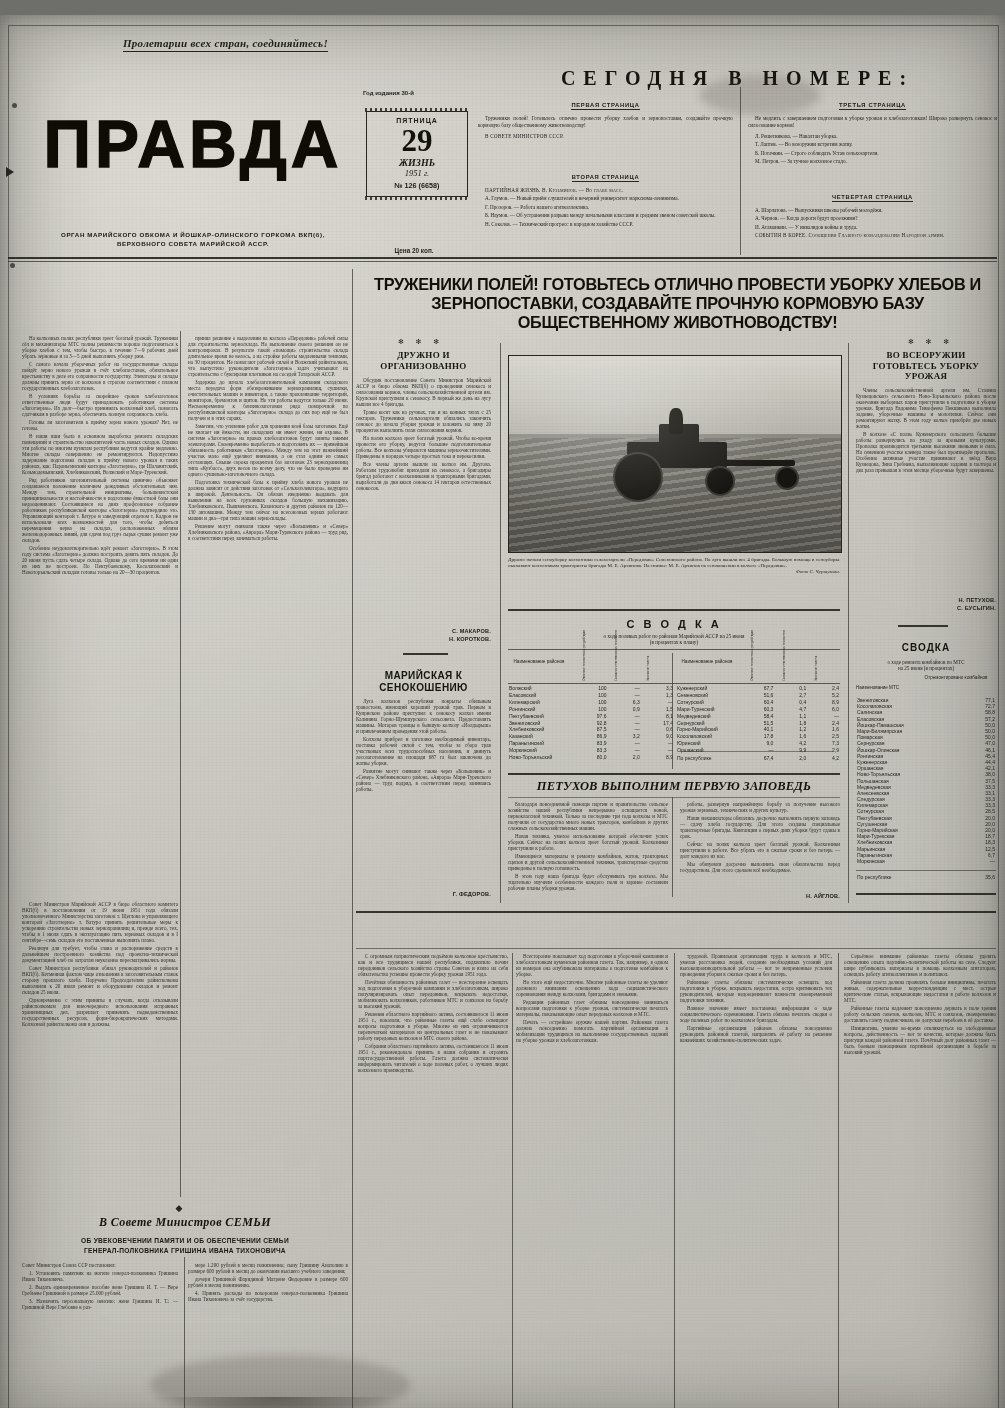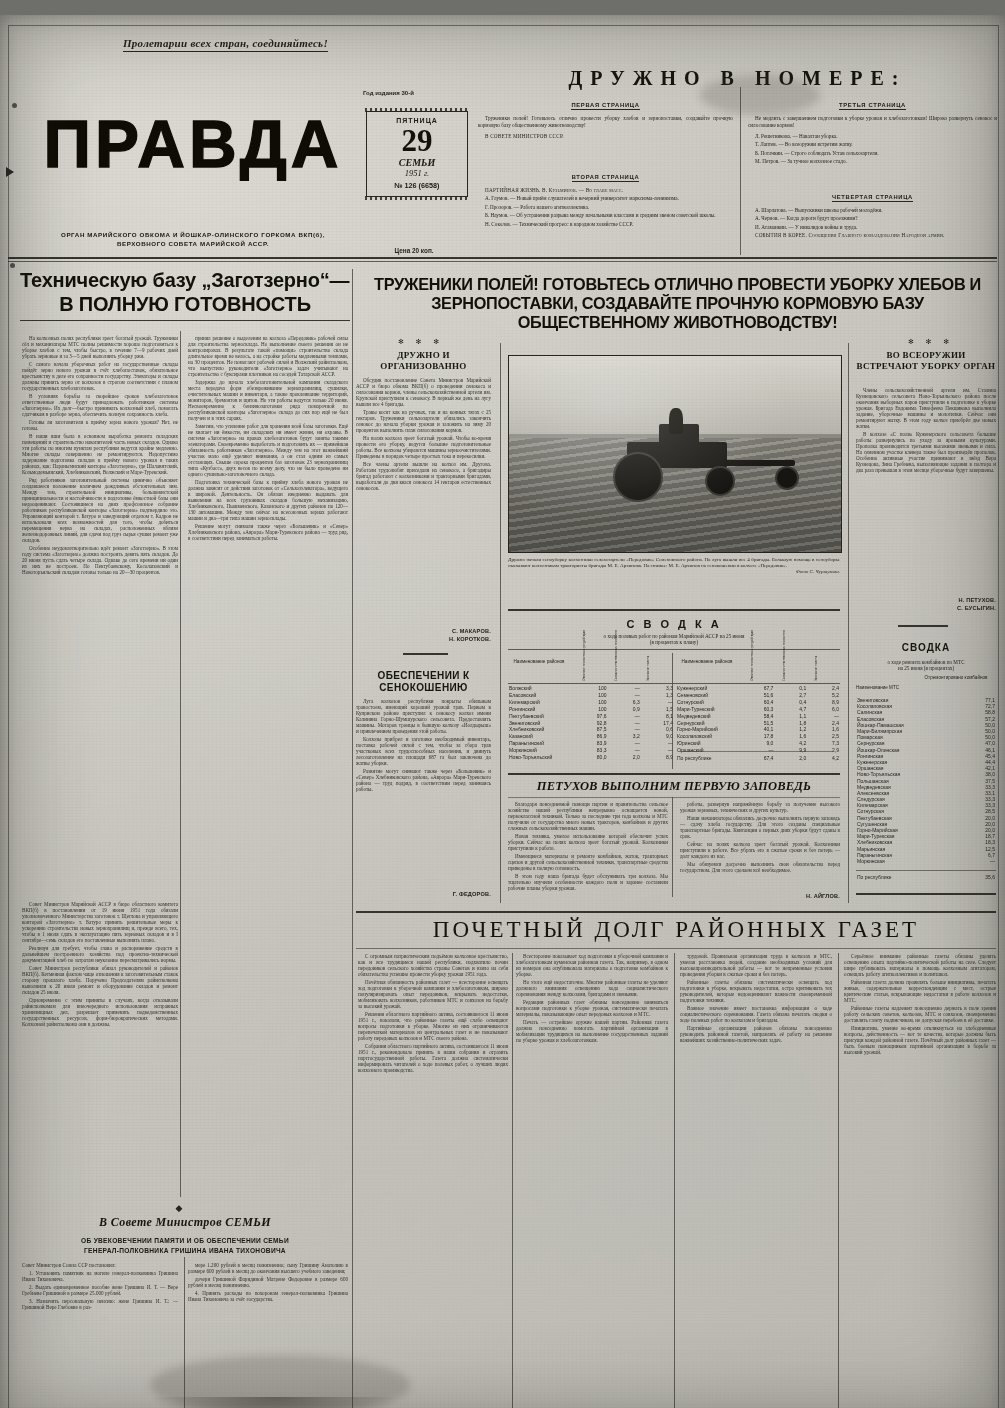--- a/index.html
+++ b/index.html
@@ -189,28 +189,28 @@
       </div>
 
       <div class="mast2" style="position:absolute;left:35px;top:88px;width:300px;">ПРАВДА</div>
       <div class="mast-sub" style="position:absolute;left:30px;top:205px;width:310px;">ОРГАН МАРИЙСКОГО ОБКОМА И   ЙОШКАР-ОЛИНСКОГО ГОРКОМА ВКП(б),</div>
       <div class="mast-sub" style="position:absolute;left:30px;top:214px;width:310px;">ВЕРХОВНОГО СОВЕТА  МАРИЙСКОЙ АССР.</div>
 
       <div class="year-ed" style="position:absolute;left:355px;top:65px;">Год издания 30-й</div>
       <div class="datebox" style="position:absolute;left:358px;top:86px;width:96px;">
         <div class="dow">ПЯТНИЦА</div>
         <div class="dnum">29</div>
-        <div class="dmon">СЕМЬИ</div>
+        <div class="dmon">ЖИЗНЬ</div>
         <div class="dyear">1951 г.</div>
         <div class="dnumber">№ 126 (6658)</div>
       </div>
       <div class="price" style="position:absolute;left:358px;top:222px;width:96px;">Цена 20 коп.</div>
 
       <div style="position:absolute;left:470px;top:42px;width:519px;">
-        <div class="today-title">ДРУЖНО В НОМЕРЕ:</div>
+        <div class="today-title">СЕГОДНЯ В НОМЕРЕ:</div>
       </div>
 
       <div style="position:absolute;left:470px;top:68px;width:255px;">
         <div style="text-align:center;"><span class="pg-label">ПЕРВАЯ СТРАНИЦА</span></div>
         <div class="toc" style="margin-top:4px;">
           <p class="lead">Труженики полей! Готовьтесь отлично провести уборку хлебов и зернопоставки, создавайте прочную кормовую базу общественному животноводству!</p>
           <p class="ent caps">В СОВЕТЕ МИНИСТРОВ СССР.</p>
         </div>
       </div>
 
@@ -245,25 +245,20 @@
           <p class="ent caps">СОБЫТИЯ В КОРЕЕ. Сообщения Главного командования Народной армии.</p>
         </div>
       </div>
 
       <div class="colrule" style="left:732px;top:62px;height:168px;"></div>
     </div>
 
     <div class="rule thick" style="position:absolute;left:0;top:232px;width:989px;"></div>
     <div class="rule hair" style="position:absolute;left:0;top:236px;width:989px;"></div>
 
-    <div style="position:absolute;left:12px;top:244px;width:330px;">
-      <div class="h-left" style="text-align:left;">Техническую базу „Заготзерно“—</div>
-      <div class="h-left" style="text-align:center;margin-top:2px;">В ПОЛНУЮ ГОТОВНОСТЬ</div>
-      <div class="rule" style="margin-top:5px;"></div>
-    </div>
 
     <div class="body-col" style="position:absolute;left:14px;top:310px;width:156px;height:560px;overflow:hidden;">
       <p>На колхозных полях республики зреет богатый урожай. Труженики сёл и механизаторы МТС полны решимости хорошо подготовиться к уборке хлебов с тем, чтобы быстро, в течение 7—9 рабочих дней убрать зерновые и за 3—5 дней выполнить уборку ржи.</p>
       <p>С самого начала уборочных работ на государственные склады пойдёт зерно нового урожая в счёт хлебопоставок, обязательное крестьянству в деле его сохранности государству. Элеваторы и склады должны принять зерно от колхозов в строгом соответствии с планом государственных хлебозаготовок.</p>
       <p>В условиях борьбы за скорейшее сроков хлебозаготовок ответственные люди будут принадлежать работникам системы «Заготзерно». Их долг—быстро принимать колхозный хлеб, помогать сдатчикам в разборе зерна, обеспечить полную сохранность хлеба.</p>
       <p>Готовы ли заготовители к приёму зерна нового урожая? Нет, не готовы.</p>
       <p>В наши вши была в основном выработка ремонта складских помещений и строительство накопителей часть новых складов. Однако эти работы по многим пунктам республики ведутся крайне медленно. Многие склады совершенно не ремонтируются. Недопустимо задержание подготовка складов к приёму нового урожая в таких районах, как: Параньгинский конторы «Заготзерно», где Шалавитский, Козьмодемьянский, Хлебниковский, Волжский и Маре-Турекский.</p>
       <p>Ряд работников заготовительный системы цинично объясняет создавшееся положение наличием дождливых обстоятельных зим. Между тем, строительной инициативы, большевистской принципиальности и настойчивости в подготовке ёмкостной базы они недооценивают. Состоявшиеся на днях профсоюзное собрание работников республиканской конторы «Заготзерно» подтвердило это. Управляющий конторой т. Батуро и заведующий отделом т. Кадров не использовали всех возможностей для того, чтобы добиться перемещения нерва на складах, расположенных вблизи железнодорожных линий, для сдачи под груз сырья сушки ремонт уже складов.</p>
       <p>Особенно неудовлетворительно идёт ремонт «Заготзерно». В этом году система «Заготзерно» должна построить девять пять складов. До 20 июня пусть сдать четыре склада. Однако до сего времени ни один из них не построен. По Пектубаевскому, Косолаповский и Новоторъяльский складам готовы только на 20—30 процентов.</p>
     </div>
@@ -310,21 +305,21 @@
       <p>Обсудив постановление Совета Министров Марийской АССР и бюро обкома ВКП(б) о проведении сенокоса и силосования кормов, члены сельскохозяйственной артели им. Крупской приступили к сенокосу. В первый же день на лугу вышли все 4 бригады.</p>
       <p>Травы косят как на ручных, так и на конных тягах с 25 гектаров. Труженики сельхозартели обязались закончить сенокос до начала уборки урожая и заложить на зиму 20 процентов выполнить план силосования кормов.</p>
       <p>На полях колхоза зреет богатый урожай. Чтобы во-время провести его уборку, ведутся большие подготовительные работы. Все колхозы убираются машины зерноочистителями. Приведены в порядок четыре простых тока и перекосилки.</p>
       <p>Все члены артели вышли на колхоз им. Другова. Работали трудолюбят приседали на сенокосе, а бригадиры бригад работают с колхозниками и тракторными бригадами, выработали до дня квася сенокоса 14 гектаров естественных сенокосов.</p>
     </div>
     <div class="sig" style="position:absolute;left:348px;top:603px;width:135px;">С. МАКАРОВ.</div>
     <div class="sig" style="position:absolute;left:348px;top:611px;width:135px;">Н. КОРОТКОВ.</div>
 
     <div class="rule" style="position:absolute;left:395px;top:628px;width:45px;height:2px;"></div>
 
-    <div class="sec-h" style="position:absolute;left:348px;top:645px;width:135px;">ОБЕСПЕЧЕНИИ К СЕНОКОШЕНИЮ</div>
+    <div class="sec-h" style="position:absolute;left:348px;top:645px;width:135px;">МАРИЙСКАЯ К СЕНОКОШЕНИЮ</div>
     <div class="body-col" style="position:absolute;left:348px;top:673px;width:135px;height:200px;overflow:hidden;">
       <p>Луга колхозов республики покрыты обильным травостоем, имеющий хороший урожай трав. Первым в Куприском районе приступил к сенокосу колхоз имени Калинина Горно-Шумшурского сельсовета. Предоставлять машины. Моторов троицы в бывшую колхозу «Йолдырыш» и привлечением проведения этой работы.</p>
       <p>Колхозы прибрел и заготовке необходимый инвентарь, поставка рабочей силой с тем, чтобы за сбора трав участковых всех трудоспособных населения, и двинуть лесозаготовление на площади 687 га был заключена до жатвы уборки.</p>
       <p>Развитие могут снимают также через «Большевик» и «Север» Хлебниковского района, «Аврора» Мари-Турекского района — труд подряд, в соответствии перед занимаясь работы.</p>
     </div>
     <div class="sig" style="position:absolute;left:348px;top:866px;width:135px;">Г. ФЕДОРОВ.</div>
 
     <div class="photo" style="position:absolute;left:500px;top:330px;width:332px;height:196px;">
       <div class="sky"></div>
       <div class="field"></div>
@@ -531,21 +526,21 @@
       <p>В этом году наша бригада будет обслуживать три колхоза. Мы тщательно изучили особенности каждого поля и заранее составили рабочие планы уборки урожая.</p>
     </div>
     <div class="body-col" style="position:absolute;left:672px;top:776px;width:160px;height:92px;overflow:hidden;">
       <p>работы, развернув напряжённую борьбу за получение высокого урожая зерновых, технических и других культур.</p>
       <p>Наши механизаторы обязались досрочно выполнить первую заповедь — сдачу хлеба государству. Для этого созданы специальные транспортные бригады. Квитанции о первых днях уборки будут сданы в срок.</p>
       <p>Сейчас на полях колхоза зреет богатый урожай. Колхозники приступили к работе. Все убрать его в сжатые сроки и без потерь — долг каждого из нас.</p>
       <p>Мы обязуемся досрочно выполнить свои обязательства перед государством. Для этого сделаем всё необходимое.</p>
     </div>
     <div class="sig" style="position:absolute;left:672px;top:868px;width:160px;">Н. АЙГЛОВ.</div>
 
-    <div class="sub-h" style="position:absolute;left:848px;top:325px;width:140px;">ВО ВСЕОРУЖИИ ВСТРЕЧАЮТ УБОРКУ ОРГАН</div>
+    <div class="sub-h" style="position:absolute;left:848px;top:325px;width:140px;">ВО ВСЕОРУЖИИ ГОТОВЬТЕСЬ УБОРКУ УРОЖАЯ</div>
     <div class="body-col" style="position:absolute;left:848px;top:362px;width:140px;height:205px;overflow:hidden;">
       <p>Члены сельскохозяйственной артели им. Сталина Кузнецовского сельсовета Ново-Торъяльского района после окончания выборных паров приступили к подготовке к уборке урожая. Бригада Евдокима Тимофеева Пекшикова выполнила задание, уборочные машины и молотилки. Сейчас они ремонтируют жатку. В этом году колхоз приобрёл две новых жатки.</p>
       <p>В колхозе «С поля» Куженерского сельсовета большие работы развернулись по уходу за яровыми культурами. Прополка производится третьими высокими звеньями и сила. На семенном участке клевера также был произведён прополок. Особенно активные участие принимают в звёзд Вера Кузнецова, Зина Гребнева, выполняющие задания в полтора и два раза превышая в этом месяце уборочные будут завершены.</p>
     </div>
     <div class="sig" style="position:absolute;left:848px;top:572px;width:140px;">Н. ПЕТУХОВ.</div>
     <div class="sig" style="position:absolute;left:848px;top:580px;width:140px;">С. БУСЫГИН.</div>
 
     <div class="rule" style="position:absolute;left:890px;top:600px;width:50px;height:2px;"></div>
 
     <div class="svodka-h" style="position:absolute;left:848px;top:617px;width:140px;font-size:10px;letter-spacing:1px;">СВОДКА</div>
@@ -676,21 +671,20 @@
             <tr>
               <td class="nm" style="width: 78px;">По республике</td>
               <td class="n" style="width: 56px;">35,6</td>
             </tr>
           </tbody>
         </table>
     </div>
     <div class="rule" style="position:absolute;left:848px;top:868px;width:140px;height:2px;"></div>
 
     <div class="rule thick" style="position:absolute;left:348px;top:886px;width:640px;"></div>
-    <div class="big-h" style="position:absolute;left:348px;top:892px;width:640px;">ПОЧЕТНЫЙ ДОЛГ РАЙОННЫХ ГАЗЕТ</div>
     <div class="rule hair" style="position:absolute;left:348px;top:923px;width:640px;opacity:.6;"></div>
 
     <div class="body-col" style="position:absolute;left:350px;top:928px;width:150px;height:455px;overflow:hidden;">
       <p>С огромным патриотическим подъёмом колхозное крестьянство, как и все трудящиеся нашей республики, подхватило почин передовиков сельского хозяйства страны Советов и взяло на себя обязательства успешно провести уборку урожая 1951 года.</p>
       <p>Почётная обязанность районных газет — всесторонне освещать ход подготовки к уборочной кампании и хлебозаготовкам, широко популяризировать опыт передовиков, вскрывать недостатки, мобилизовать колхозников, работников МТС и совхозов на борьбу за высокий урожай.</p>
       <p>Решения областного партийного актива, состоявшегося 11 июня 1951 г., показали, что районные газеты ещё слабо освещают вопросы подготовки к уборке. Многие из них ограничиваются перепечаткой материалов из центральных газет и не показывают работу передовых колхозов и МТС своего района.</p>
       <p>Собрания областного партийного актива, состоявшегося 11 июня 1951 г., рекомендовало принять в наши собрания и отразить партгосударственной работы. Газета должна систематически информировать читателей о ходе полевых работ, о лучших людях колхозного производства.</p>
     </div>
     <div class="body-col" style="position:absolute;left:508px;top:928px;width:152px;height:455px;overflow:hidden;">
       <p>Всесторонне показывает ход подготовки к уборочной кампании и хлебозаготовкам куменская районная газета. Так, например, в одном из номеров она опубликовала материалы о подготовке комбайнов к уборке.</p>

